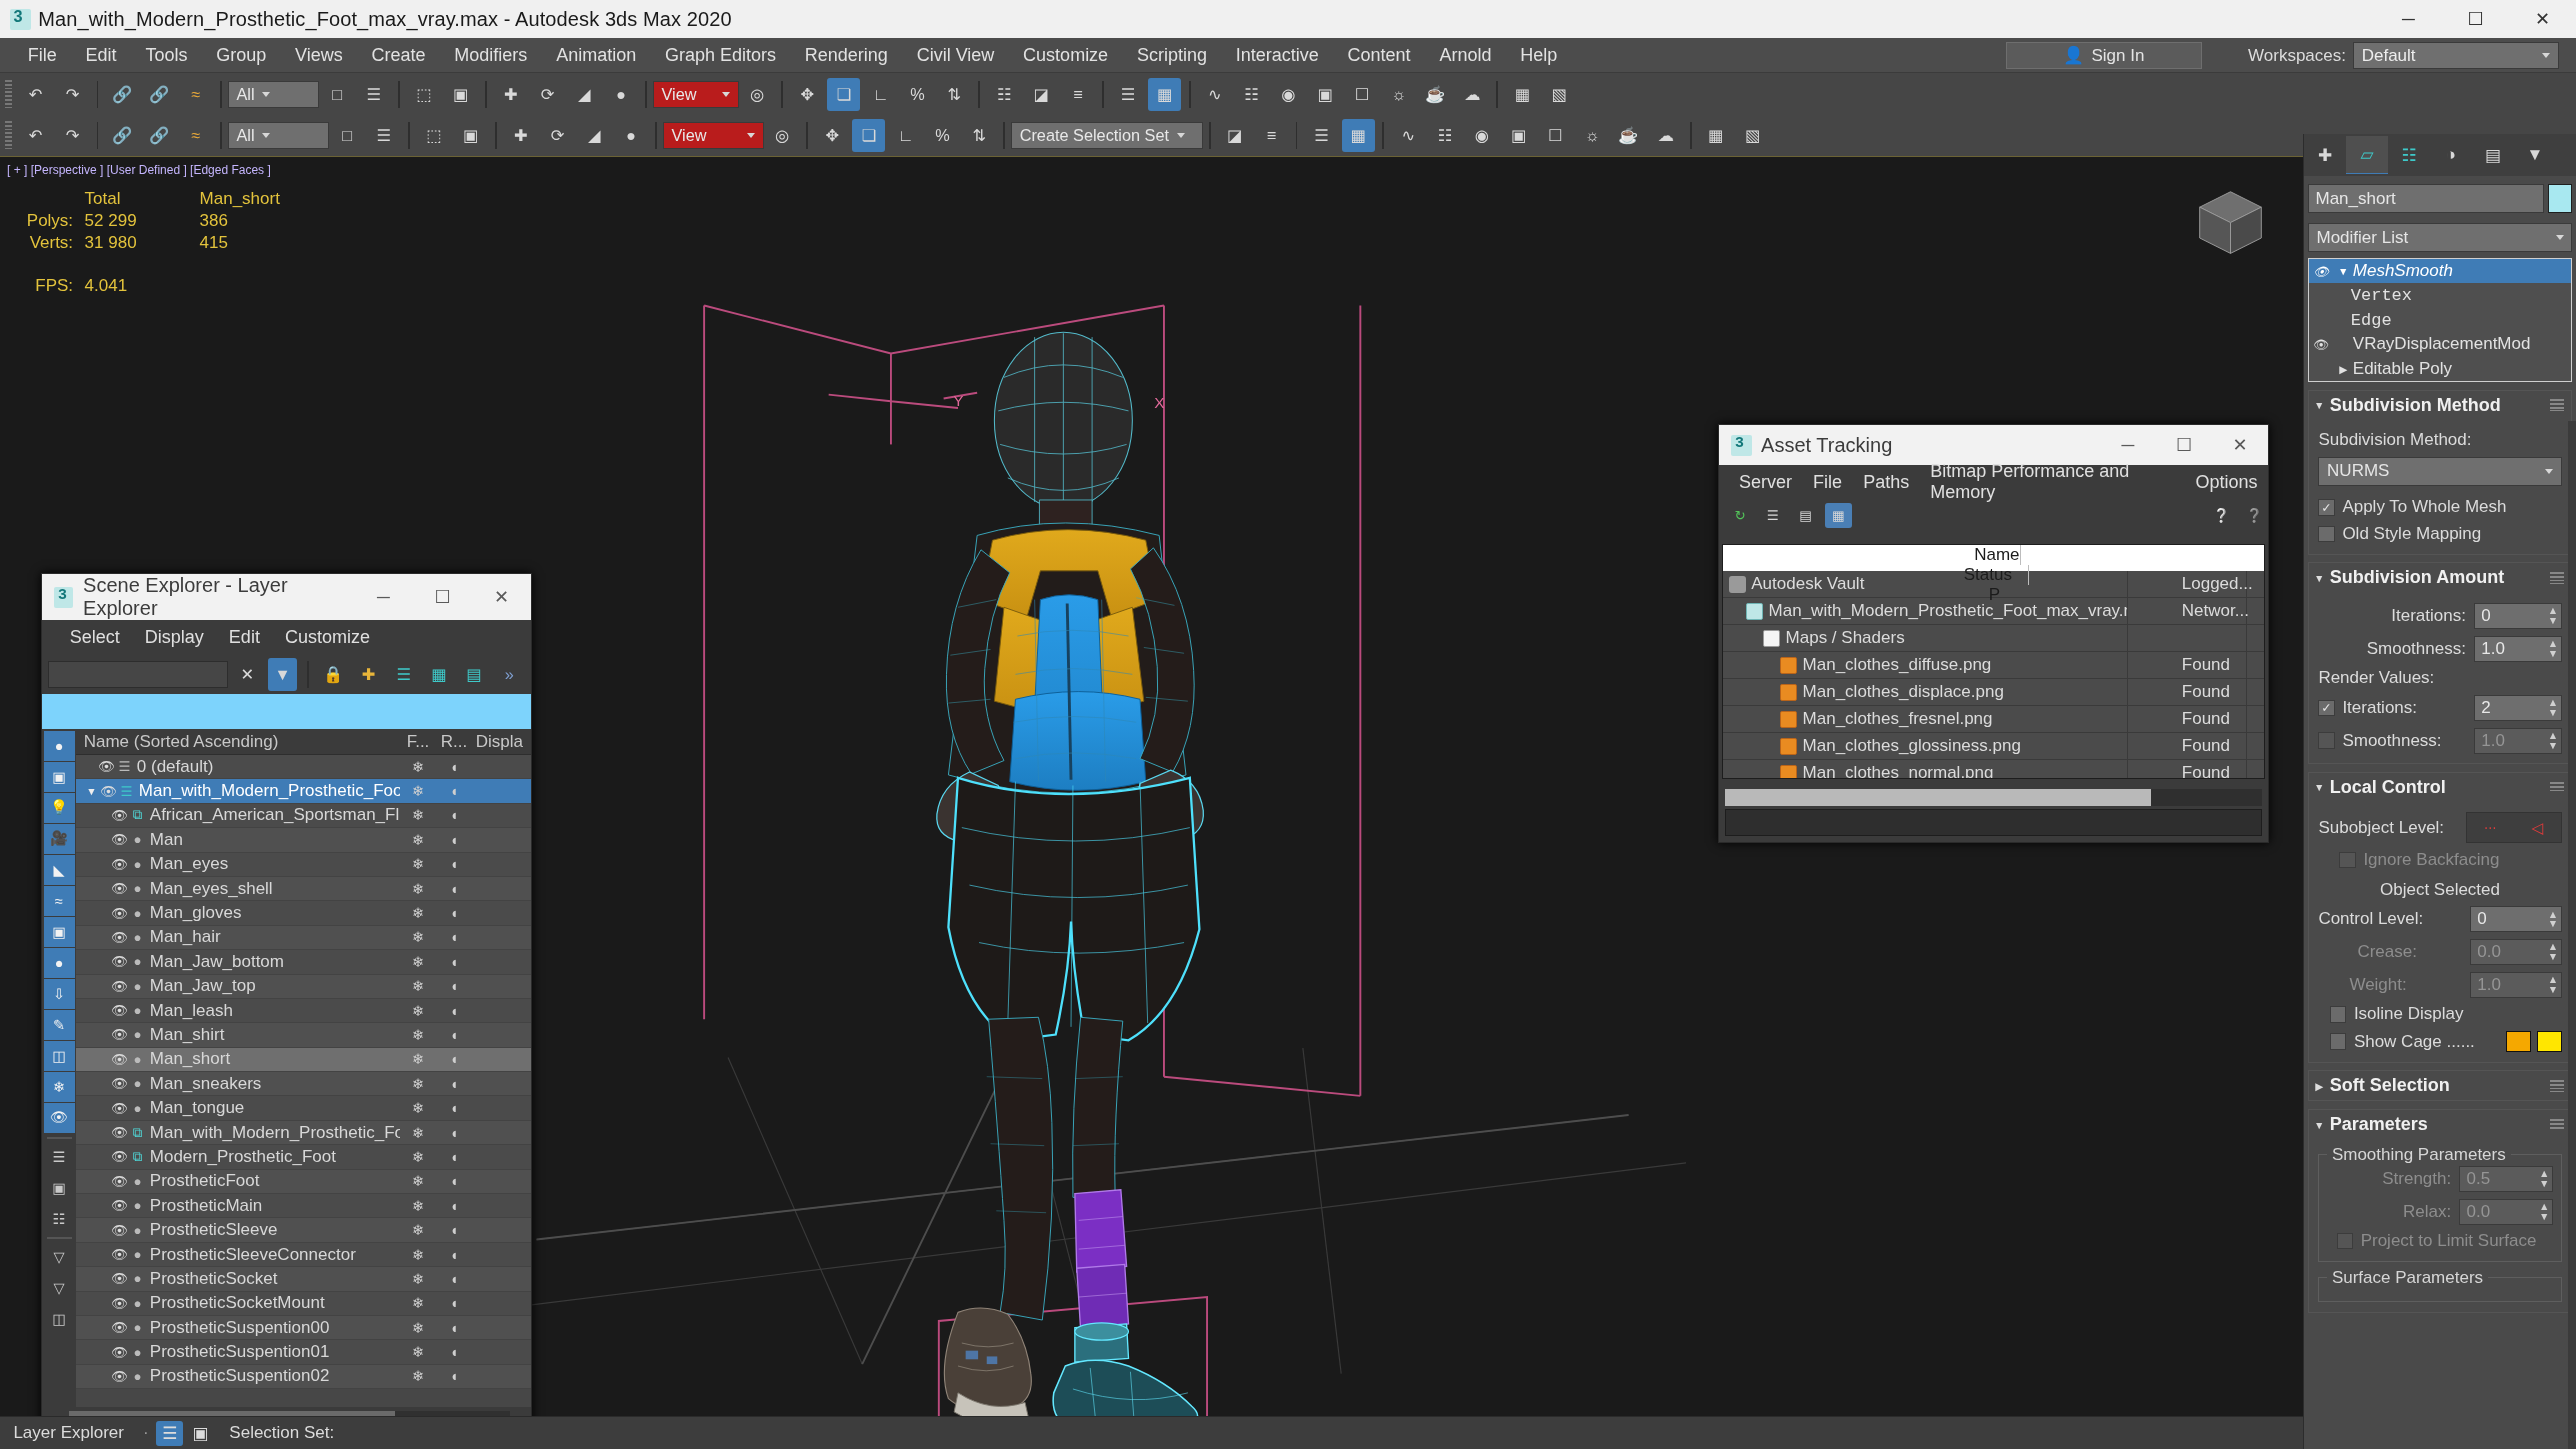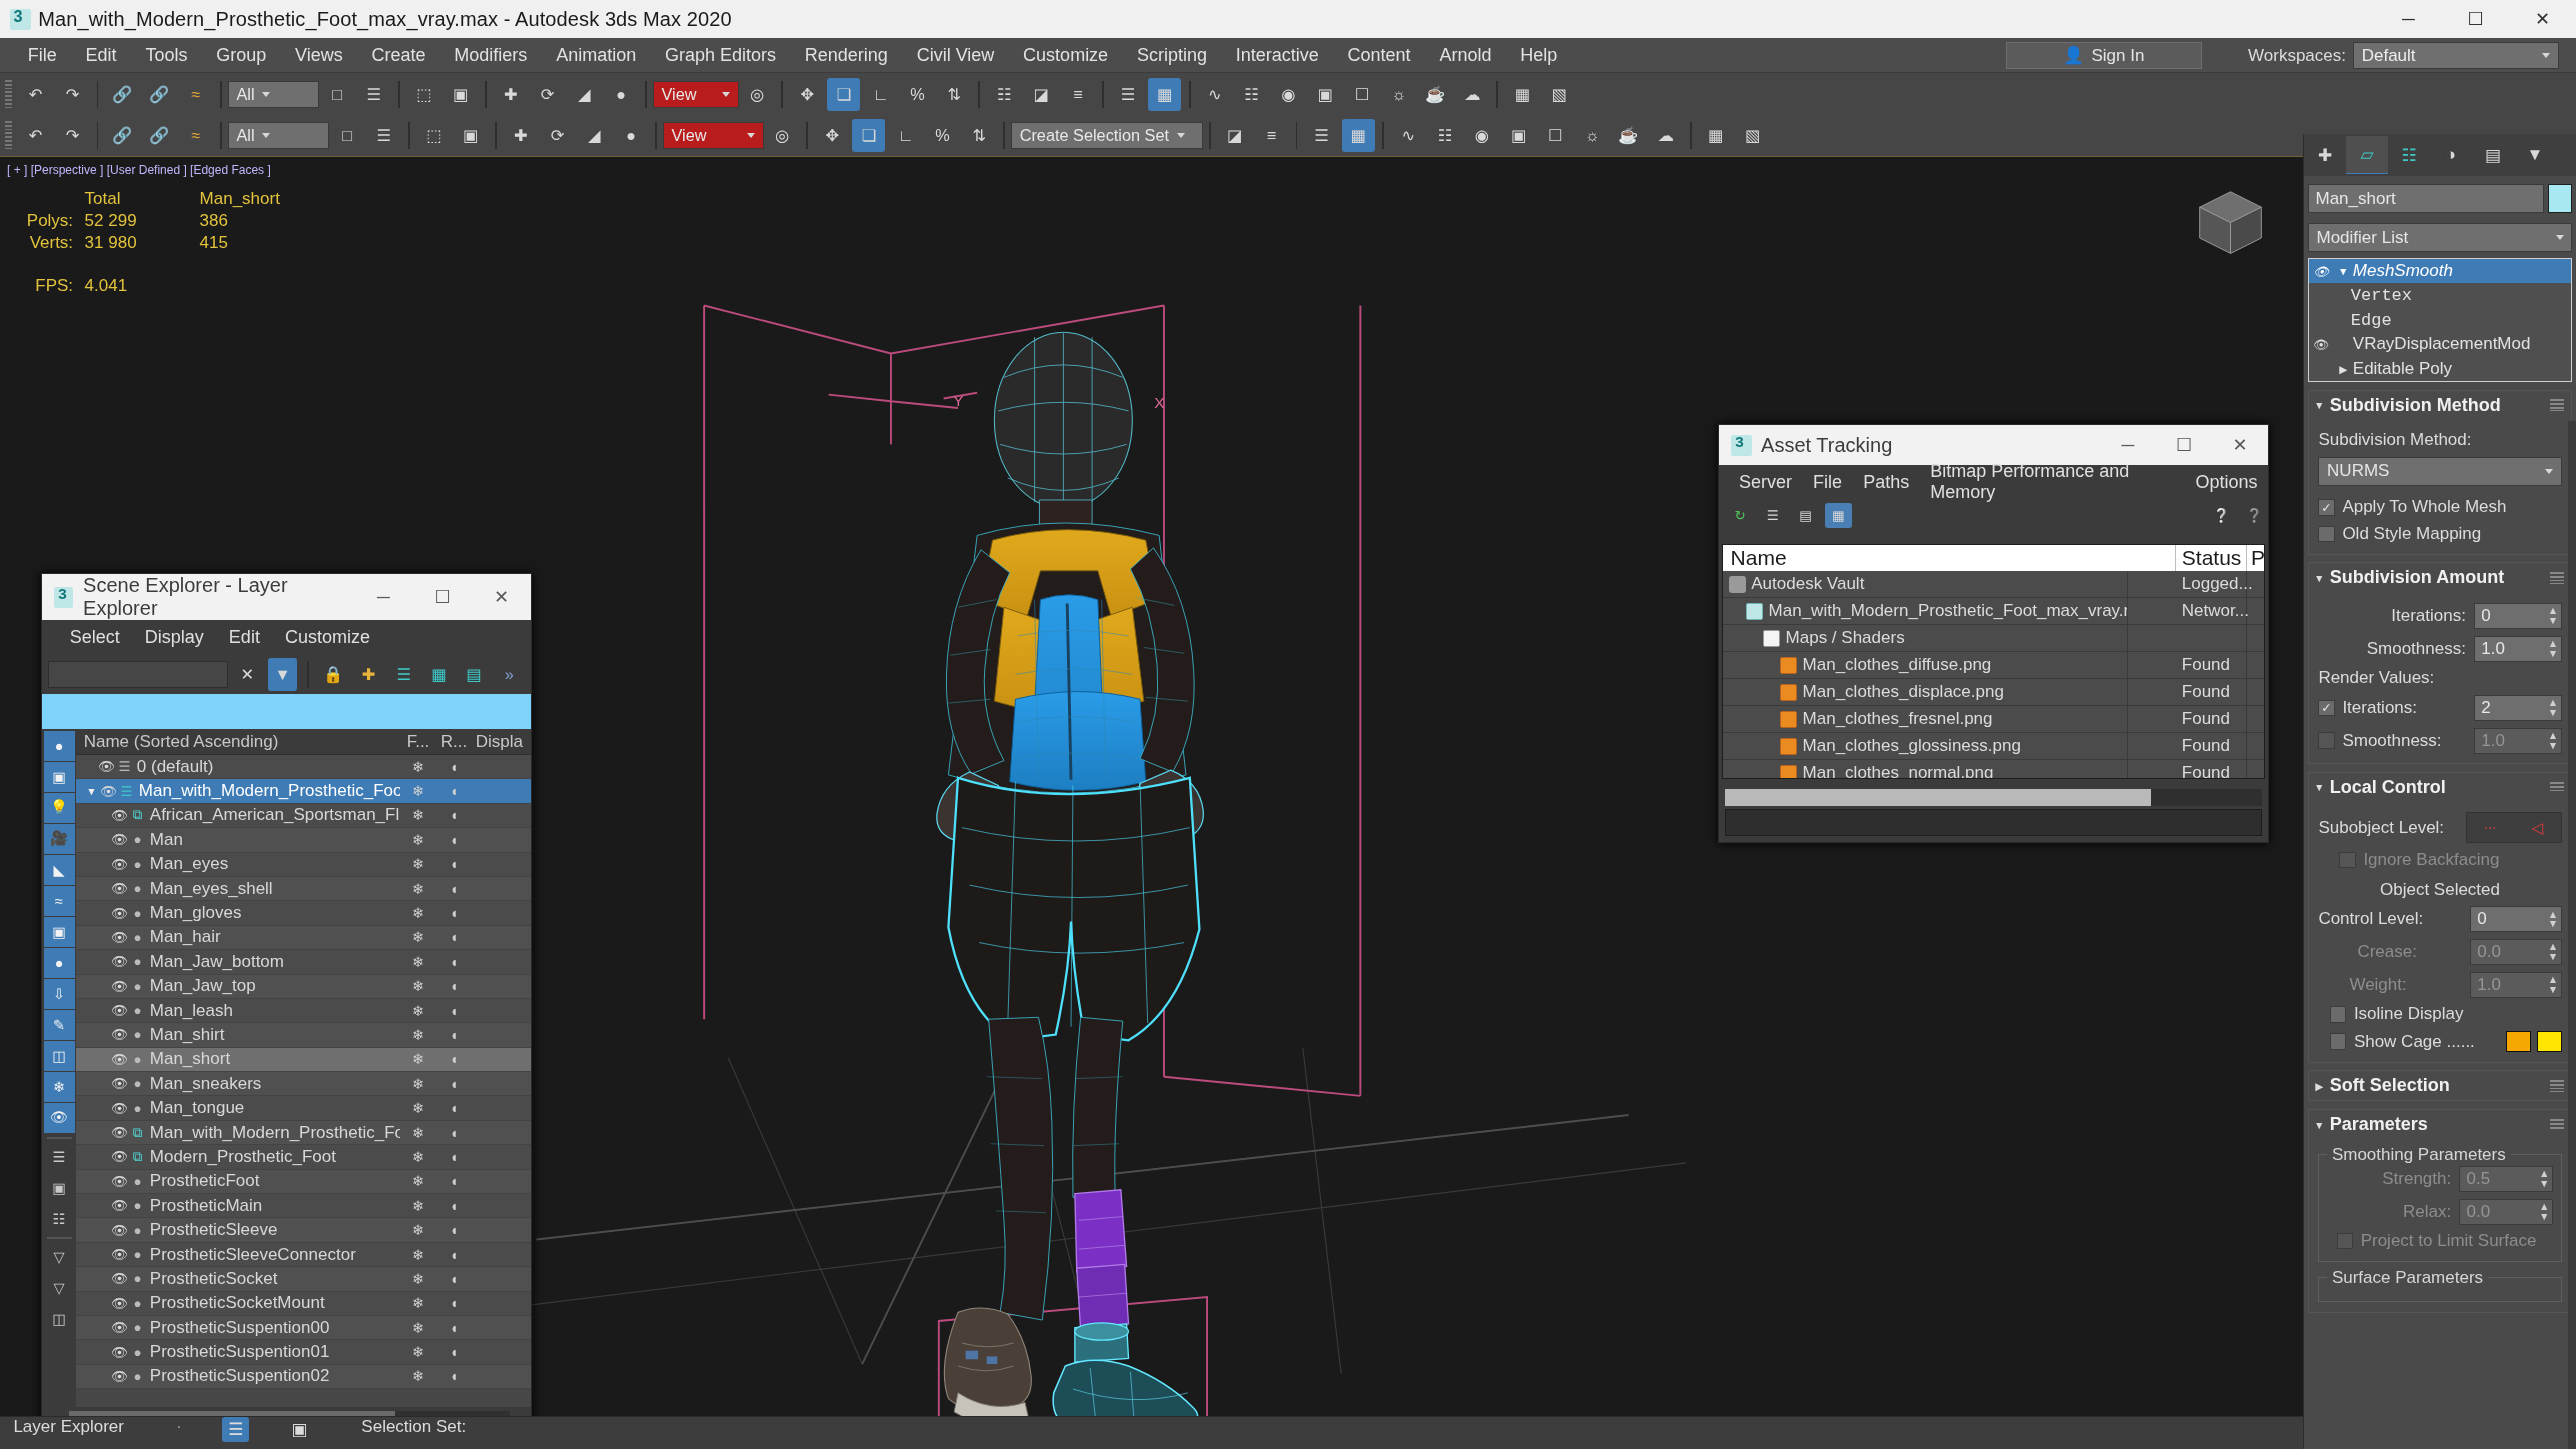--- a/index.html
+++ b/index.html
@@ -122,21 +122,21 @@
      padding-left:9.6px; }
   .atMenu span { padding:0 10.5px; font-size:18px; color:#e0e0e0; }
   .atTools { height:33px; background:#3b3b3b; display:flex; align-items:center;
      padding-left:7.7px; gap:5.7px; }
   .atBtn { width:27px; height:25px; display:flex; align-items:center;
      justify-content:center; font-size:13.4px; color:#d8d8d8; border-radius:2.9px;}
   .atBtn.on { background:#4a7fb5; }
   .atGrid { position:absolute; left:2.9px; right:2.9px; top:119px; bottom:63px;
      background:#474747; border:1px solid #1d1d1d; overflow:hidden; }
   .atHead { display:flex; height:26px; background:#fff; color:#1b1b1b;
-     font-size:21px; align-items:center; }
+     font-size:17px; align-items:center;flex-direction:column; }
   .atHead .n { flex:1; padding-left:7.7px; border-right:1px solid #bdbdbd; height:100%;
      display:flex; align-items:center; }
   .atHead .s { width:71px; padding-left:5.7px; border-right:1px solid #bdbdbd;
      height:100%; display:flex; align-items:center; }
   .atHead .p { width:17px; padding-left:3.8px; }
   .atRow { display:flex; height:27px; align-items:center; font-size:17px;
      color:#dcdcdc; background:#4b4b4b; border-bottom:1px solid #3a3a3a; }
   .atRow .n { flex:1; display:flex; align-items:center; overflow:hidden;
      white-space:nowrap; border-right:1px solid #3a3a3a; height:100%; }
   .atRow .s { width:71px; padding-left:5.7px; border-right:1px solid #3a3a3a;
@@ -208,21 +208,21 @@
      position:relative; }
   .grp > .cap { position:absolute; top:-10.5px; left:7.7px; background:#4a4a4a;
      padding:0 4.8px; color:#d6d6d6; font-size:17px; }
   .soBox { width:96px; height:31px; background:#3e3e3e; border:1px solid #333;
      display:flex; align-items:center; justify-content:space-around; }
   .cageSw { width:25px; height:21px; border:1.9px solid #111; }
 
   
   #statusbar { position:absolute; left:0; bottom:0; width:2303px; height:33px;
      background:#3d3d3d; border-top:1px solid #2a2a2a; display:flex;
-     align-items:flex-start; font-size:17px; color:#dcdcdc;gap:33px; }
+     align-items:center; font-size:17px; color:#dcdcdc; }
   #statusbar .lexp { padding:0 13.4px; }
   #statusbar .sdot { padding:0 5.7px; color:#9a9a9a; }
   #statusbar .sbtn { width:27px; height:25px; display:flex; align-items:center;
      justify-content:center; margin:0 1.9px; border-radius:2.9px; }
   #statusbar .sbtn.on { background:#3f7cb6; }
 </style>
 </head>
 <body>
 
 <div id="titlebar">

